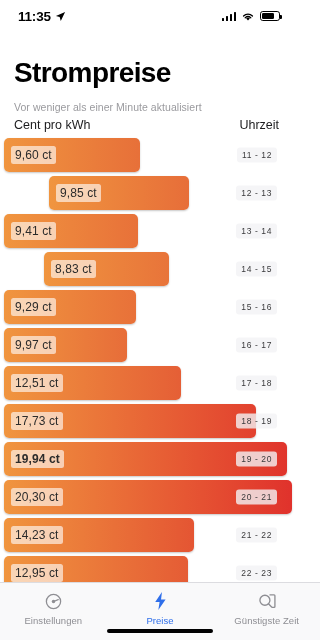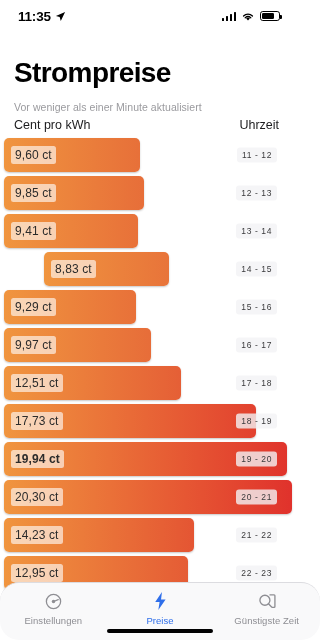--- a/index.html
+++ b/index.html
@@ -82,21 +82,21 @@
     padding:2.5px 5px; border-radius:3px;
     white-space:nowrap; letter-spacing:0.6px;
   }
 
   
   .tabbar {
     position:absolute; left:0; right:0; bottom:0;
     height:58px;
     background:#f9f9fa;
     border-top:0.6px solid #dcdce0;
-    display:flex; align-items:flex-start; padding-top:7px;border-radius:19px;
+    display:flex; align-items:flex-start; padding-top:7px;
   }
   .tab { flex:1; display:flex; flex-direction:column; align-items:center; gap:3px; }
   .tab .ticon { height:22px; display:flex; align-items:center; justify-content:center; }
   .tab .tlabel { font-size:9.5px; letter-spacing:0.05px; }
   .tab.inactive .tlabel { color:#8e8e93; }
   .tab.active .tlabel { color:#2f6fea; }
   .home-indicator {
     position:absolute; bottom:7px; left:50%; transform:translateX(-50%);
     width:106px; height:4.5px; background:#000; border-radius:3px;
   }
@@ -139,21 +139,21 @@
 </header>
 
 <div class="chart" id="chart">
     <div class="row">
       <div class="bar" style="width: 136px; background: linear-gradient(90deg, rgb(240, 149, 63) 0%, rgb(231, 112, 57) 100%);">
         <span class="price-chip">9,60 ct</span>
       </div>
       <span class="time-chip">11 - 12</span>
     </div>
     <div class="row">
-      <div class="bar" style="width: 140px; background: linear-gradient(90deg, rgb(240, 149, 63) 0%, rgb(231, 110, 57) 100%);">
+      <div class="bar" style="width: 140px; background: linear-gradient(90deg, rgb(240, 149, 63) 0%, rgb(231, 110, 57) 100%); margin-left: 45px;">
         <span class="price-chip">9,85 ct</span>
       </div>
       <span class="time-chip">12 - 13</span>
     </div>
     <div class="row">
       <div class="bar" style="width: 134px; background: linear-gradient(90deg, rgb(240, 149, 63) 0%, rgb(232, 113, 57) 100%);">
         <span class="price-chip">9,41 ct</span>
       </div>
       <span class="time-chip">13 - 14</span>
     </div>
@@ -163,21 +163,21 @@
       </div>
       <span class="time-chip">14 - 15</span>
     </div>
     <div class="row">
       <div class="bar" style="width: 132px; background: linear-gradient(90deg, rgb(240, 149, 63) 0%, rgb(232, 113, 57) 100%);">
         <span class="price-chip">9,29 ct</span>
       </div>
       <span class="time-chip">15 - 16</span>
     </div>
     <div class="row">
-      <div class="bar" style="width: 147px; background: linear-gradient(90deg, rgb(240, 149, 63) 0%, rgb(231, 109, 57) 100%); text-align: center;">
+      <div class="bar" style="width: 123px; background: linear-gradient(90deg, rgb(240, 149, 63) 0%, rgb(231, 109, 57) 100%); text-align: center;">
         <span class="price-chip">9,97 ct</span>
       </div>
       <span class="time-chip">16 - 17</span>
     </div>
     <div class="row">
       <div class="bar" style="width: 177px; background: linear-gradient(90deg, rgb(240, 149, 63) 0%, rgb(229, 95, 54) 100%);">
         <span class="price-chip">12,51 ct</span>
       </div>
       <span class="time-chip">17 - 18</span>
     </div>

